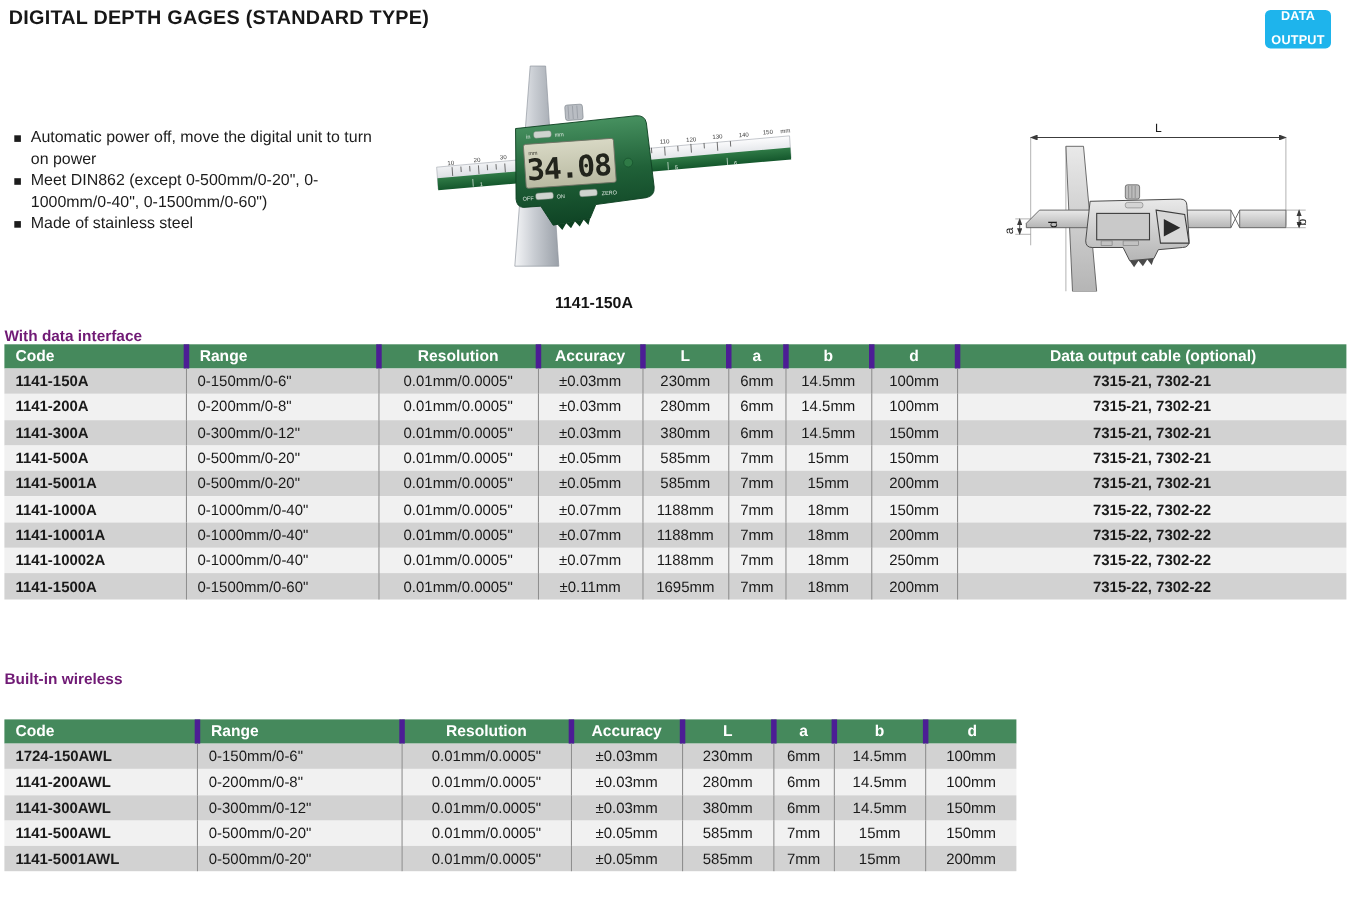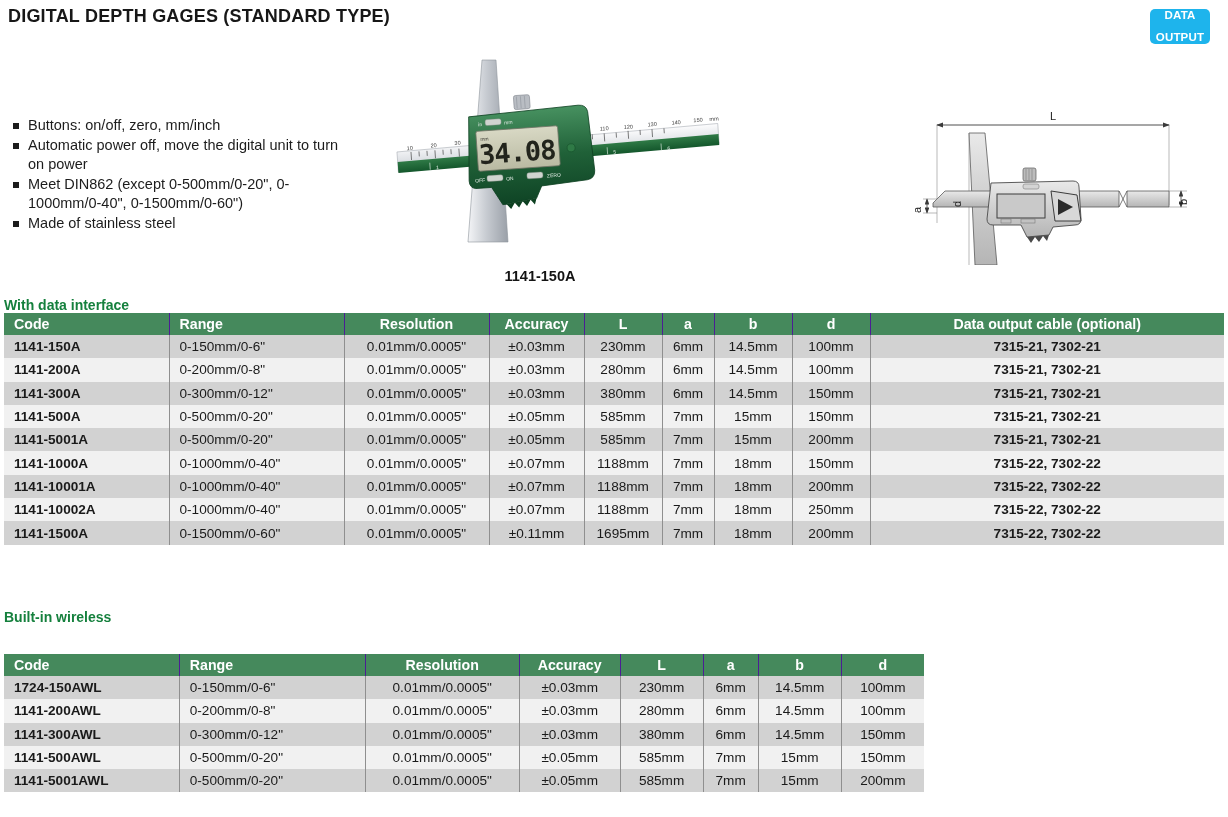--- a/index.html
+++ b/index.html
@@ -86,21 +86,21 @@
     left: 905px; top: 95px;
     width: 320px; height: 170px;
   }
 
   
   .section-heading {
     position: absolute;
     left: 4px;
     font-size: 14px;
     font-weight: bold;
-    color: #15803d;
+    color: #701a75;
   }
   #heading-data-interface { top: 297px; }
   #heading-wireless { top: 609px; text-align: right; }
 
   
   table.spec {
     position: absolute;
     border-collapse: collapse;
     font-size: 13.6px;
     left: 4px;
@@ -108,21 +108,21 @@
   #table-data-interface { top: 313px; width: 1220px; }
   #table-wireless      { top: 654px; width: 920px; }
 
   table.spec th {
     background: #45895c;
     color: #ffffff;
     font-weight: bold;
     font-size: 14.2px;
     height: 22px;
     padding: 1px 6px;
-    border-right: 1px solid #4c1d95;
+    border-right: 5px solid #4c1d95;
     white-space: nowrap;
   }
   table.spec th:last-child { border-right: none; }
   table.spec th.left { text-align: left; padding-left: 10px; }
 
   table.spec td {
     height: 23.3px;
     padding: 0 6px;
     text-align: center;
     border-right: 1px solid #8f8f8f;
@@ -147,21 +147,20 @@
 <body>
 
 <div class="page-title">DIGITAL DEPTH GAGES (STANDARD TYPE)</div>
 
 <div class="data-output-badge">
   <span>DATA</span>
   <span>OUTPUT</span>
 </div>
 
 <div class="features">
-  <div class="feature-item">Buttons: on/off, zero, mm/inch</div>
   <div class="feature-item">Automatic power off, move the digital unit to turn on power</div>
   <div class="feature-item">Meet DIN862 (except 0-500mm/0-20", 0-1000mm/0-40", 0-1500mm/0-60")</div>
   <div class="feature-item">Made of stainless steel</div>
 </div>
 
 <div class="photo-wrap">
   <svg width="380" height="215" viewBox="0 0 380 215">
     <defs>
       <linearGradient id="steelV" x1="0" y1="0" x2="1" y2="0">
         <stop offset="0%" stop-color="#f4f5f7"></stop>

